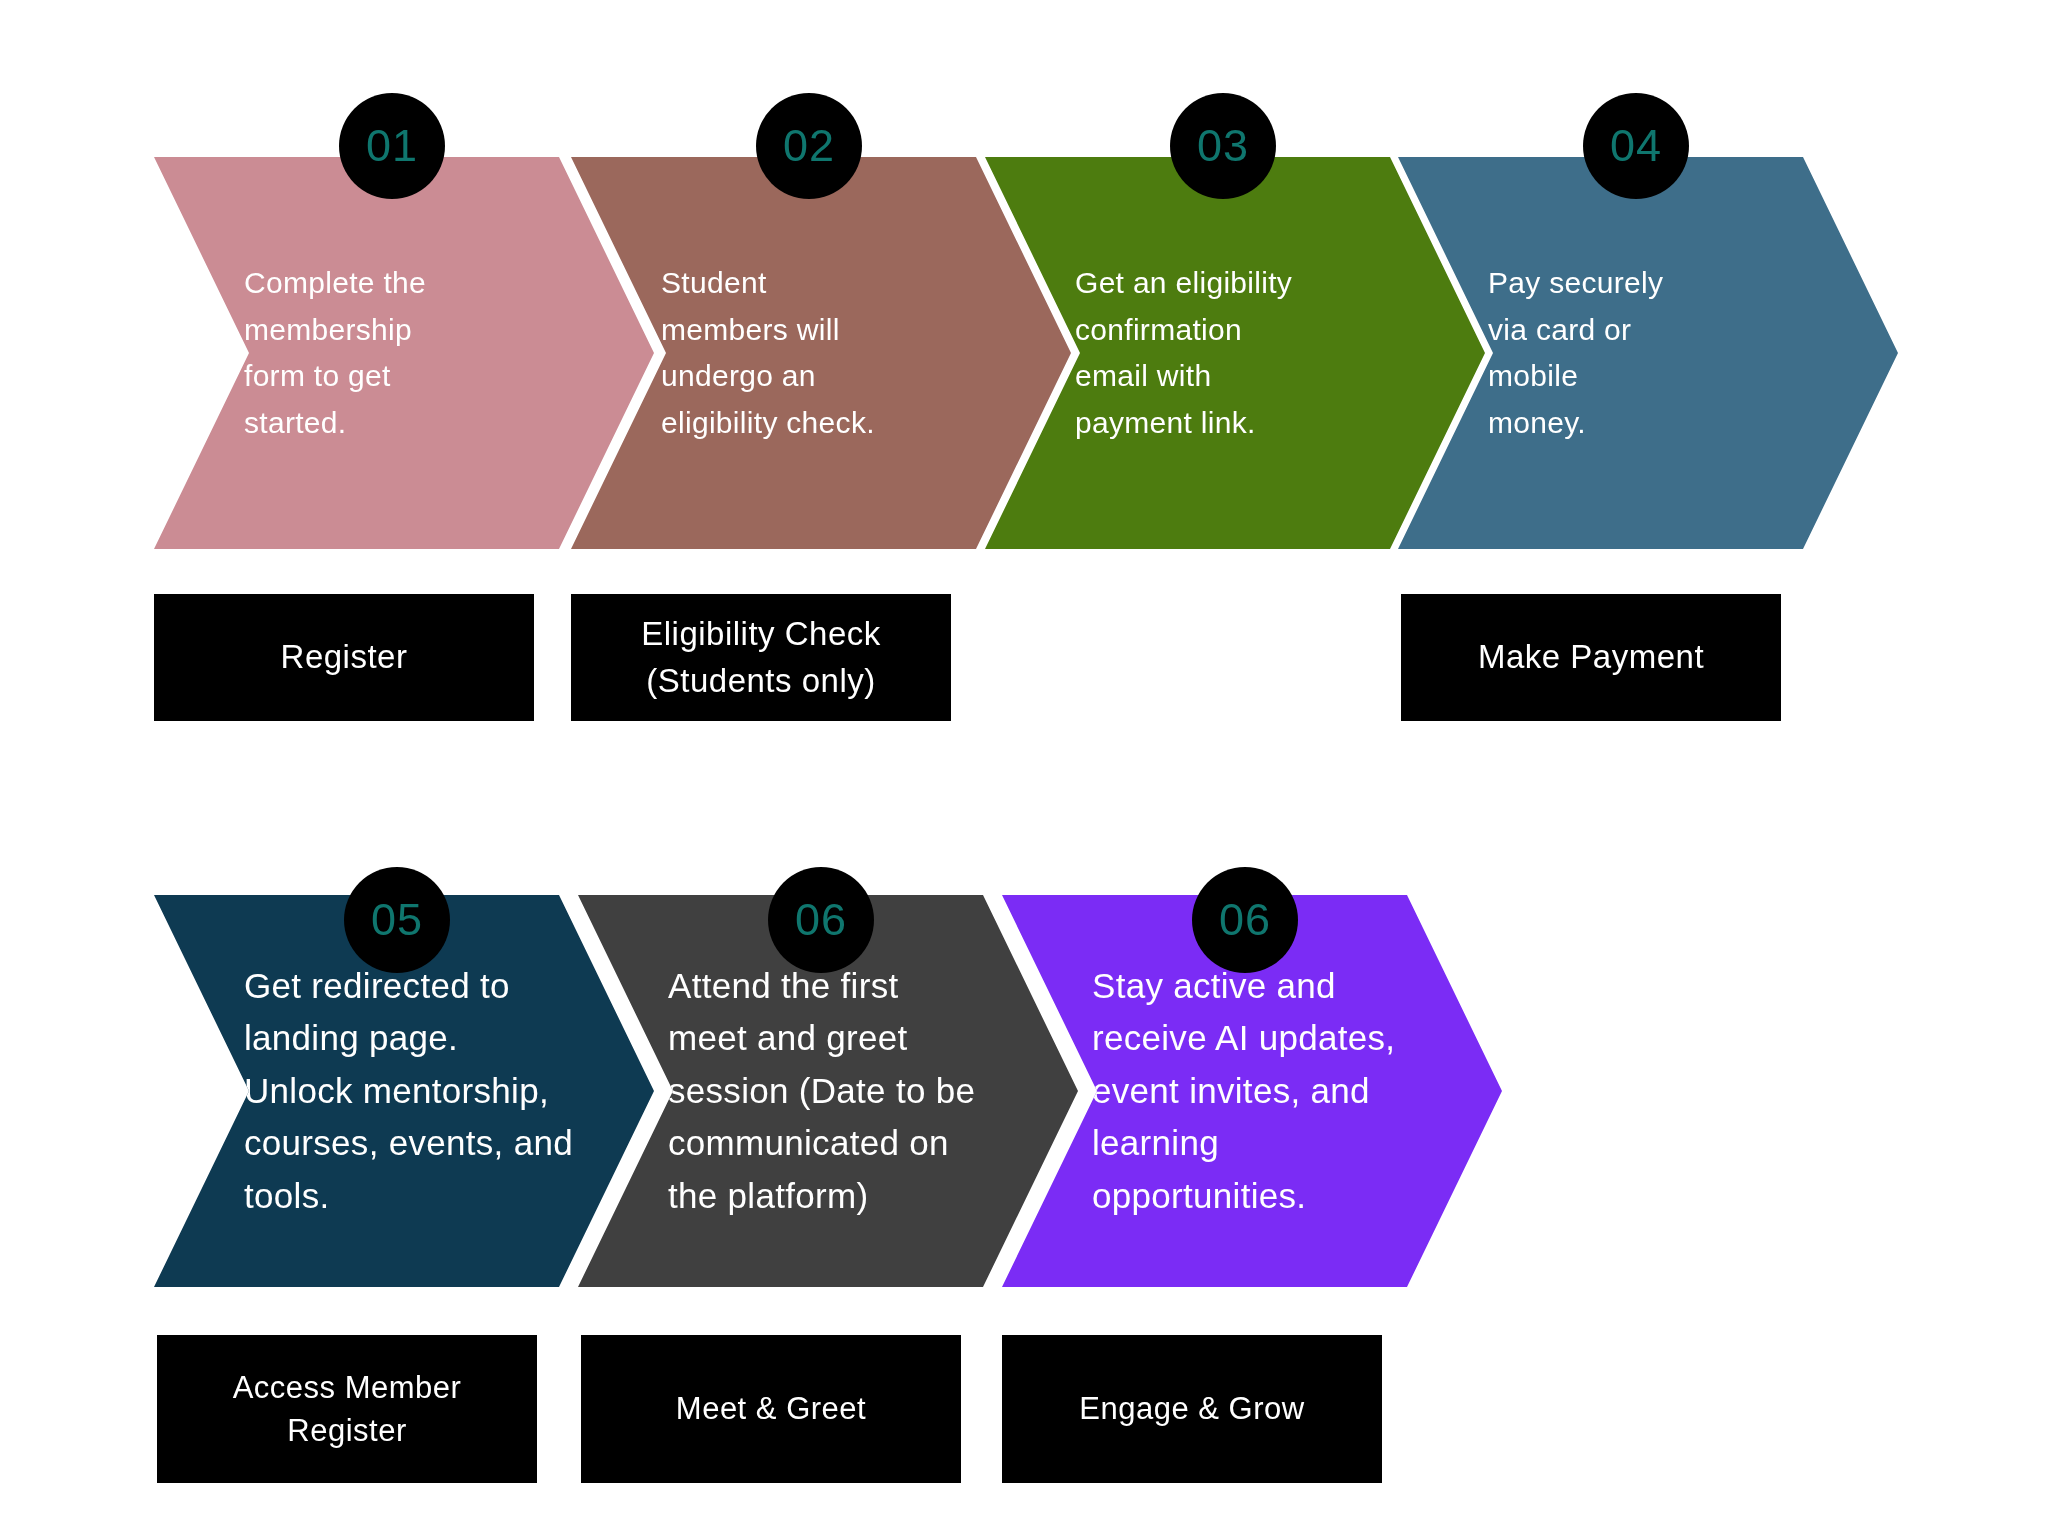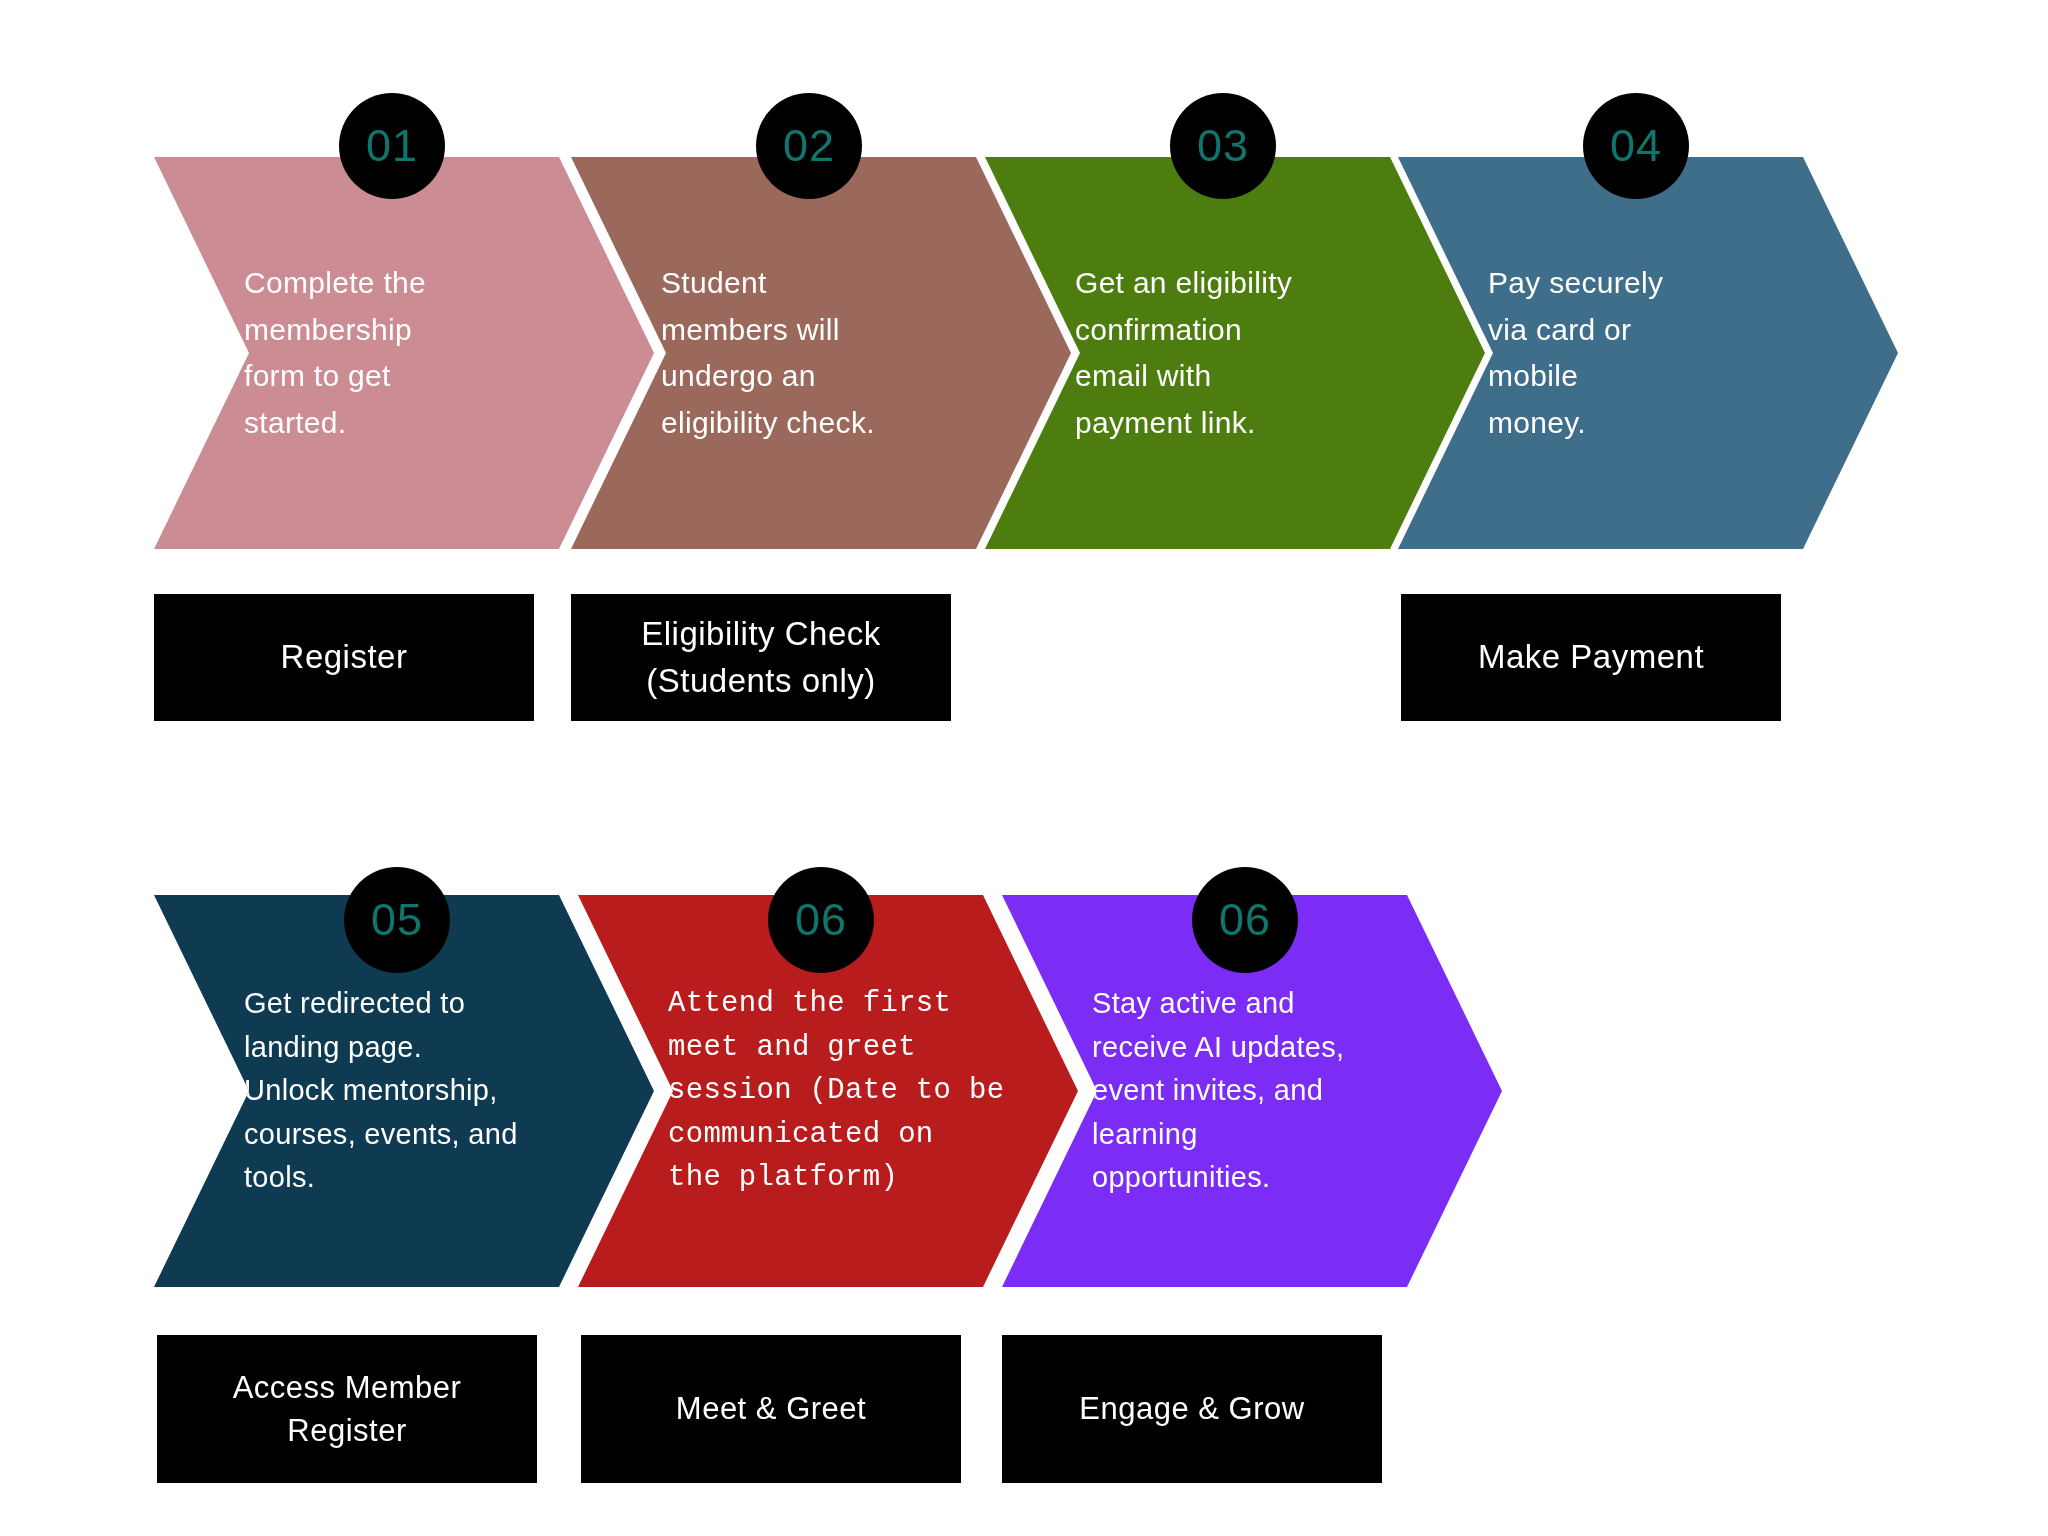--- a/index.html
+++ b/index.html
@@ -33,21 +33,21 @@
 
   .desc {
     color: #ffffff;
     font-size: 30px;
     line-height: 1.55;
     margin-left: 90px;
     letter-spacing: 0.3px;
     white-space: pre-line;
     font-weight: 400;
   }
-  .row2 .desc { font-size: 29px; line-height: 1.5; }
+  .row2 .desc { font-size: 35px; line-height: 1.5; }
 
   .badge {
     position: absolute;
     width: 106px;
     height: 106px;
     border-radius: 50%;
     background: #000000;
     color: #0f766e;
     display: flex;
     align-items: center;
@@ -138,21 +138,21 @@
       <p class="desc">Get redirected to
 landing page.
 Unlock mentorship,
 courses, events, and
 tools.</p>
     </div>
     <div class="badge">05</div>
   </div>
 
   <div class="step row2" style="left:578px">
-    <div class="arrow" style="background: #b91c1c; font-family: Liberation Mono, monospace;">
+    <div class="arrow" style="background: #404040;">
       <p class="desc">Attend the first
 meet and greet
 session (Date to be
 communicated on
 the platform)</p>
     </div>
     <div class="badge">06</div>
   </div>
 
   <div class="step row2" style="left:1002px">

